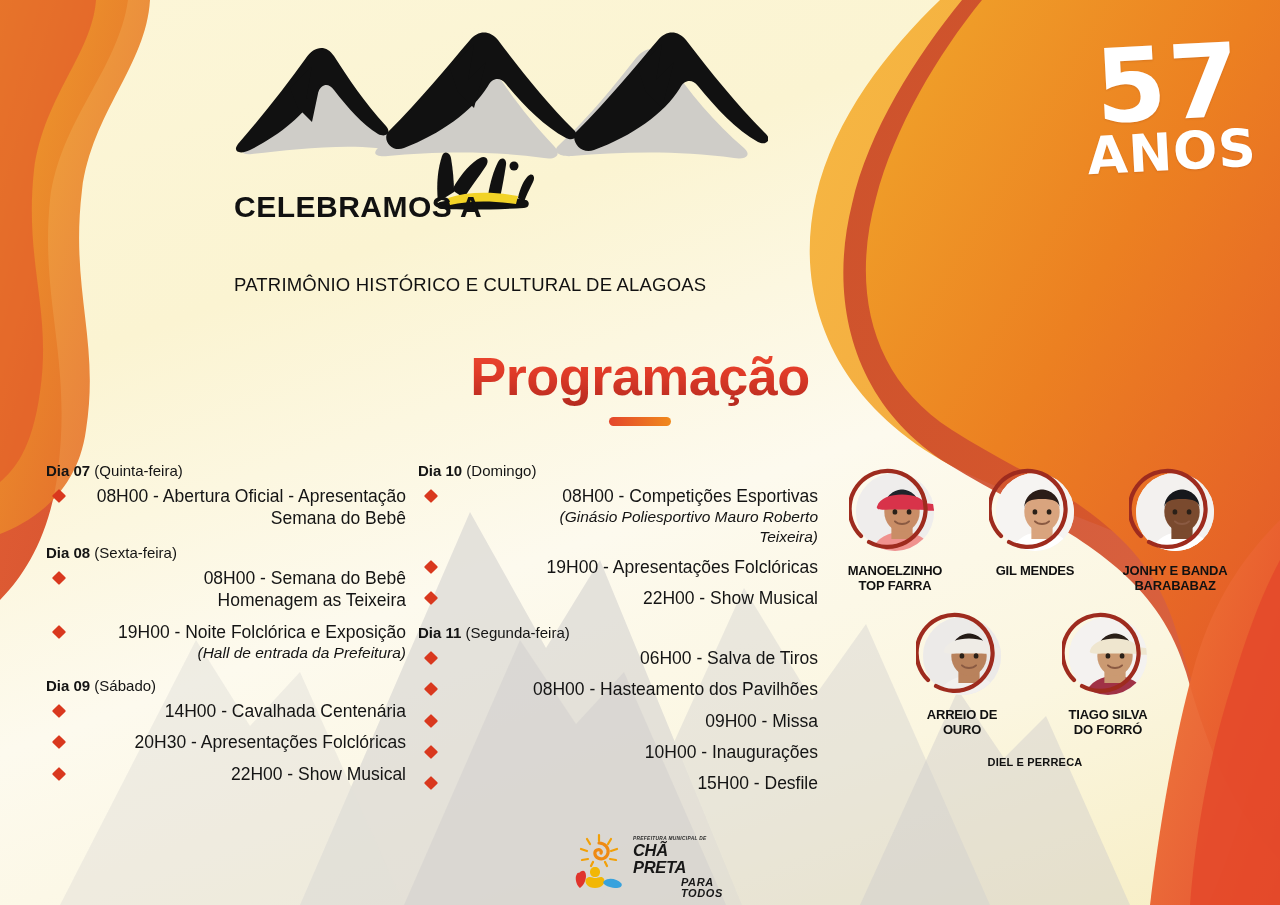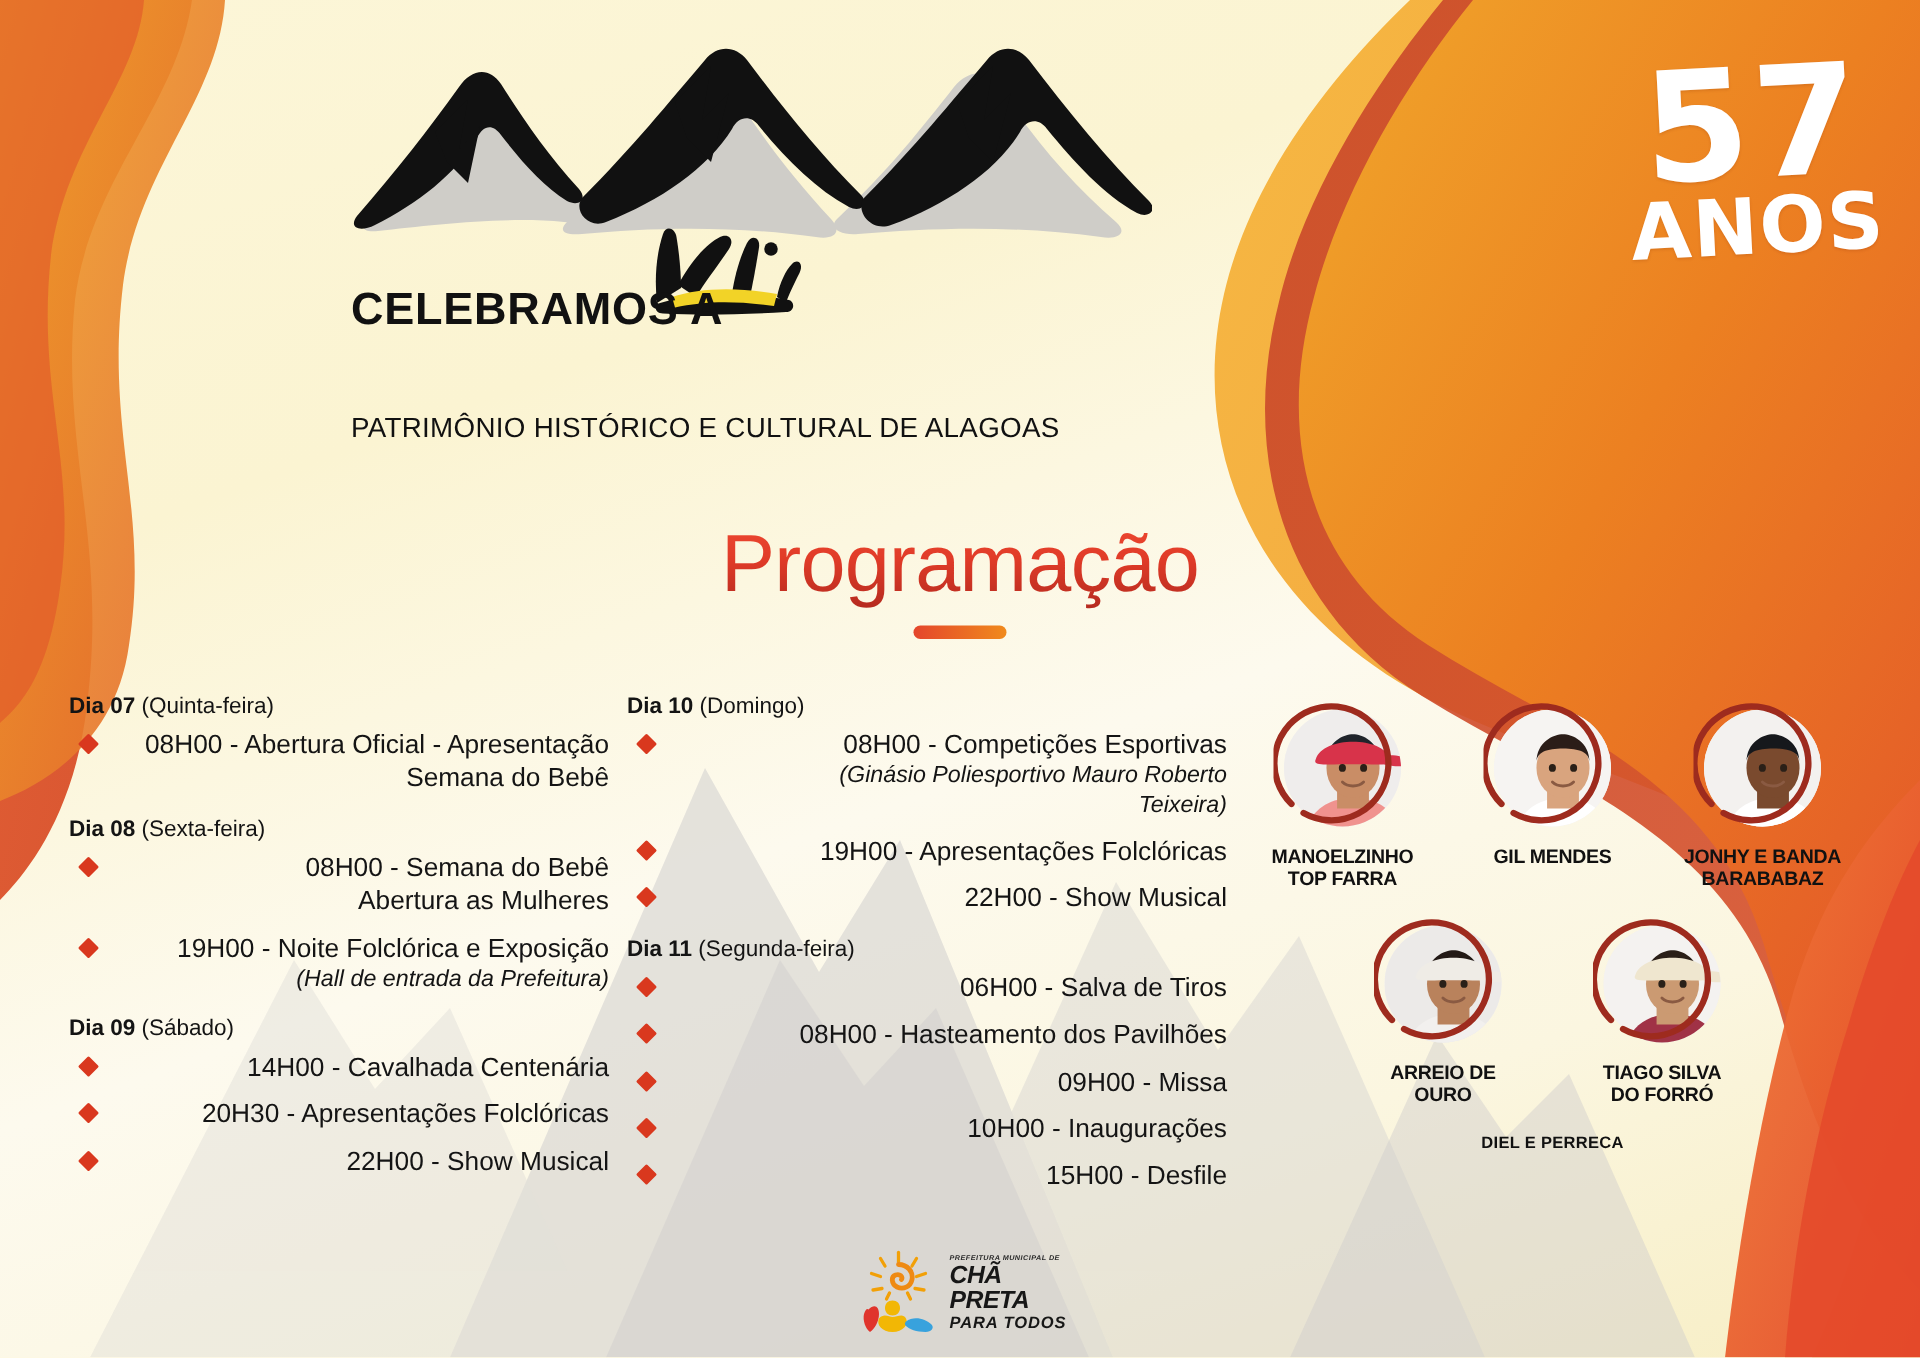--- a/index.html
+++ b/index.html
@@ -34,21 +34,21 @@
   
   #anos{position:absolute;right:26px;top:42px;text-align:center;color:#fff;
     transform:rotate(-3deg);text-shadow:0 1px 2px rgba(130,40,0,.18);}
   #anos .num{font-size:102px;font-weight:800;line-height:.82;letter-spacing:2px;
     font-family:"DejaVu Sans",sans-serif;}
   #anos .lbl{font-size:52px;font-weight:800;line-height:.95;letter-spacing:1px;
     font-family:"DejaVu Sans",sans-serif;margin-top:2px;}
 
   
   #prog{position:absolute;left:0;right:0;top:345px;text-align:center;}
-  #prog h1{margin:0;font-size:54px;font-weight:400;letter-spacing:-.5px;
+  #prog h1{margin:0;font-size:54px;font-weight:700;letter-spacing:-.5px;
     background:linear-gradient(180deg,#ef4a32 0%,#e03b28 45%,#b32a1f 100%);
     -webkit-background-clip:text;background-clip:text;color:transparent;
     display:inline-block;}
   #prog .bar{margin:10px auto 0;width:62px;height:9px;border-radius:5px;
     background:linear-gradient(90deg,#e4462c 0%,#f08a1c 100%);}
 
   
   .col{position:absolute;color:#141414;}
   #col1{left:46px;top:462px;width:360px;}
   #col2{left:418px;top:462px;width:400px;}
@@ -77,21 +77,21 @@
   #diel{margin-top:18px;text-align:center;font-size:11px;font-weight:800;color:#111;
     letter-spacing:.2px;}
 
   
   #citylogo{position:absolute;left:573px;top:833px;width:140px;height:56px;}
   #citylogo .marks{position:absolute;left:0;top:0;width:54px;height:56px;}
   #citylogo .txt{position:absolute;left:60px;top:3px;width:92px;font-style:italic;}
   #citylogo .pref{font-size:4.6px;font-weight:700;letter-spacing:.3px;color:#2b2b2b;
     transform:scaleX(1.05);transform-origin:left;}
   #citylogo .cp{font-size:16.5px;font-weight:800;letter-spacing:-.3px;color:#171717;line-height:1;margin-top:1px;}
-  #citylogo .pt{font-size:11px;font-weight:600;letter-spacing:.6px;color:#171717;line-height:1;margin-top:2px;}
+  #citylogo .pt{font-size:11px;font-weight:600;letter-spacing:.6px;color:#171717;line-height:1;margin-top:2px;margin-left:48px;}
 </style>
 </head>
 <body>
 
 <div id="poster">
 
   <div class="bg-layer">
     <svg viewBox="0 0 1280 905" preserveAspectRatio="none">
       <defs>
         <linearGradient id="gTL" x1="0" y1="0" x2="1" y2="1">
@@ -204,21 +204,21 @@
   <div class="col" id="col1">
       <div class="day-group">
         <div class="day"><b>Dia 07</b><span> (Quinta-feira)</span></div>
         <ul class="items">
           <li><span class="dia"></span><span>08H00 - Abertura Oficial - Apresentação</span><span class="l2">Semana do Bebê</span></li>
         </ul>
       </div>
       <div class="day-group">
         <div class="day"><b>Dia 08</b><span> (Sexta-feira)</span></div>
         <ul class="items">
-          <li><span class="dia"></span><span>08H00 - Semana do Bebê</span><span class="l2">Abertura as Mulheres</span></li>
+          <li><span class="dia"></span><span>08H00 - Semana do Bebê</span><span class="l2">Homenagem as Teixeira</span></li>
           <li><span class="dia"></span><span>19H00 - Noite Folclórica e Exposição</span><span class="note">(Hall de entrada da Prefeitura)</span></li>
         </ul>
       </div>
       <div class="day-group">
         <div class="day"><b>Dia 09</b><span> (Sábado)</span></div>
         <ul class="items">
           <li><span class="dia"></span><span>14H00 - Cavalhada Centenária</span></li>
           <li><span class="dia"></span><span>20H30 - Apresentações Folclóricas</span></li>
           <li><span class="dia"></span><span>22H00 - Show Musical</span></li>
         </ul>

